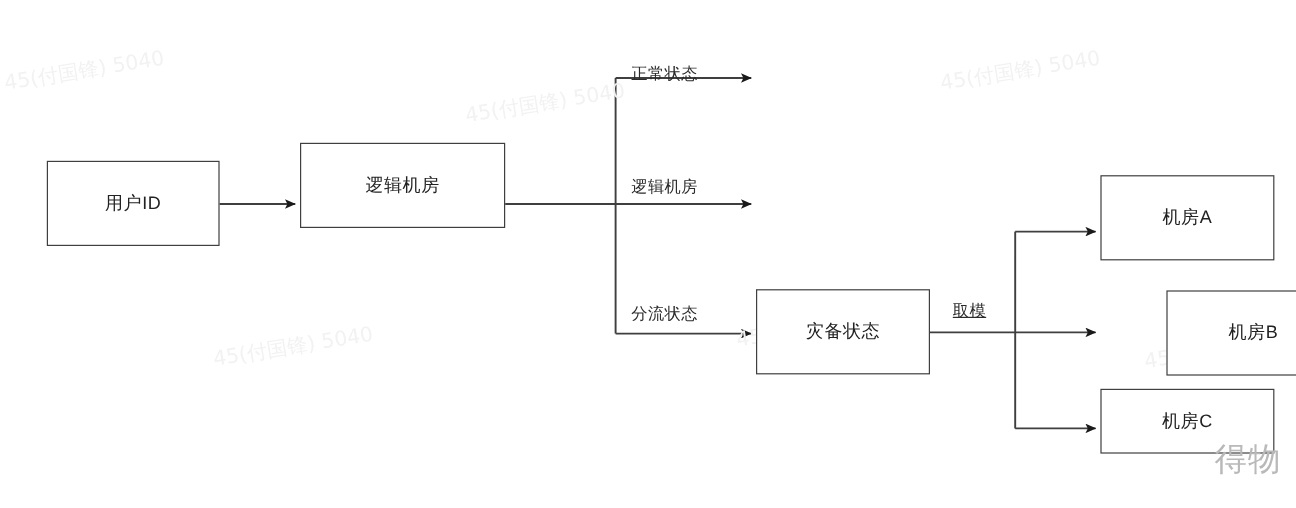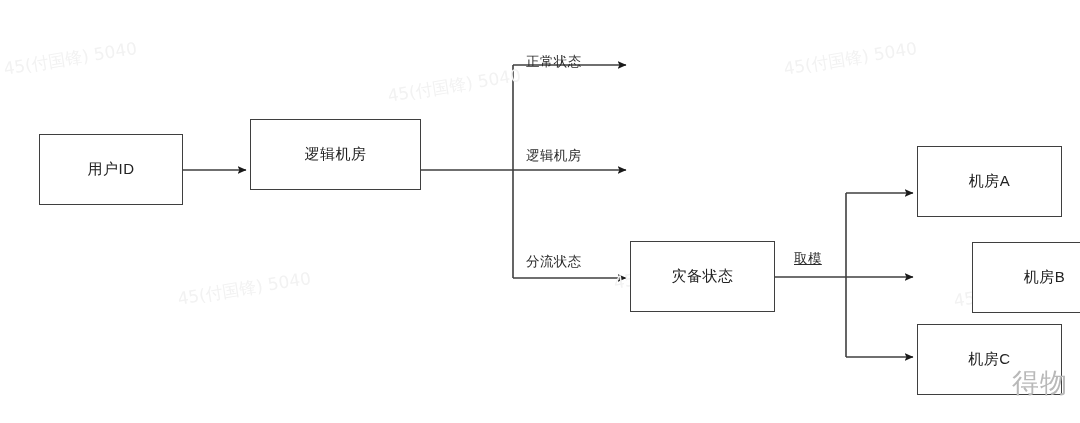--- a/index.html
+++ b/index.html
@@ -121,21 +121,21 @@
   <div class="node-box" style="left:250px; top:119px; width:171px; height:71px;">逻辑机房</div>
 
 
 
   <div class="node-box" style="left:630px; top:241px; width:145px; height:71px;">灾备状态</div>
 
   <div class="node-box" style="left:917px; top:146px; width:145px; height:71px;">机房A</div>
 
   <div class="node-box" style="left:972px; top:242px; width:145px; height:71px;">机房B</div>
 
-  <div class="node-box" style="left:917px; top:324px; width:145px; height:71px;">机房C</div>
+  <div class="node-box" style="left:917px; top:324px; width:145px; height:54px;">机房C</div>
 
   <div class="edge-label" style="left:526px; top:53px;">正常状态</div>
 
   <div class="edge-label" style="left:526px; top:147px;">逻辑机房</div>
 
   <div class="edge-label" style="left:526px; top:253px;">分流状态</div>
 
   <div class="edge-label" style="left:794px; top:250px;text-decoration:underline;">取模</div>
 
   <div class="brand-logo">得物</div>

